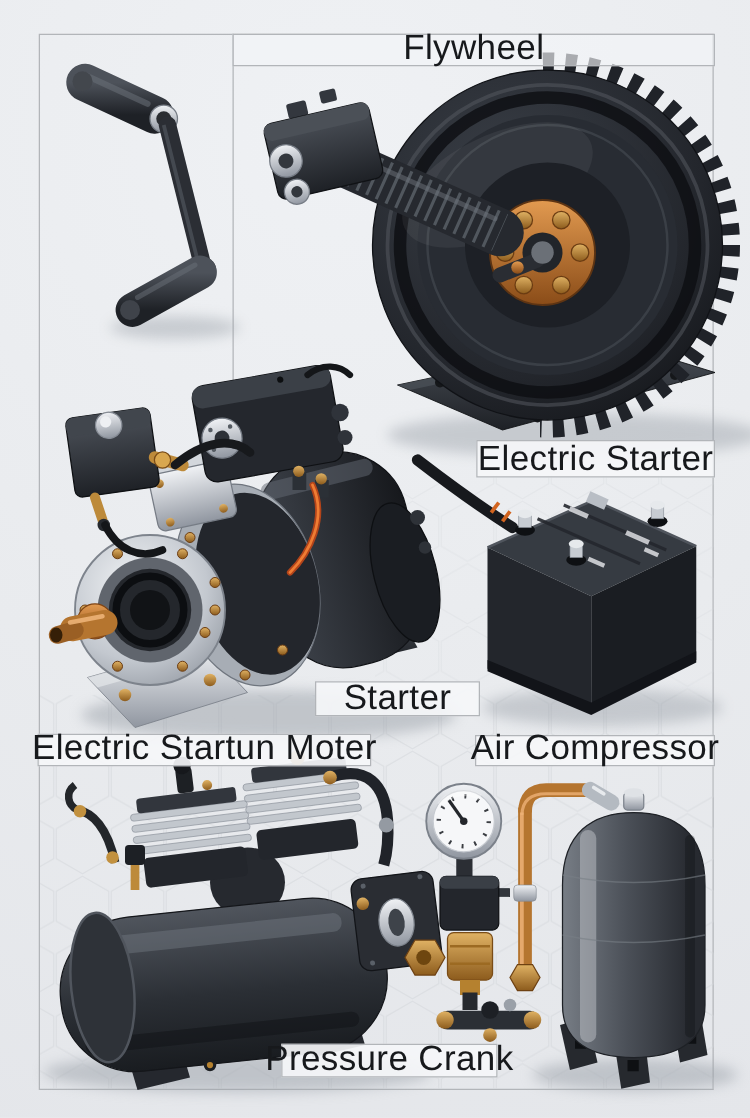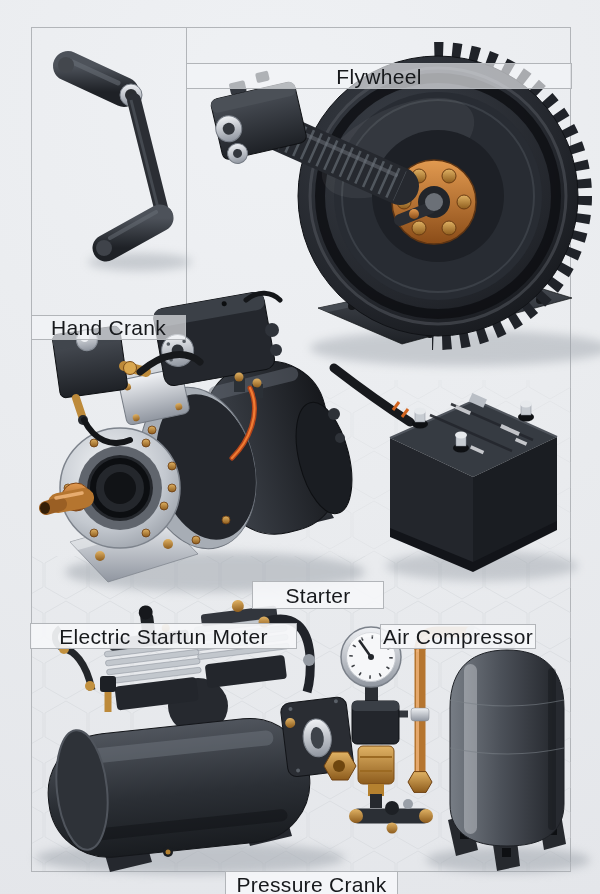--- a/index.html
+++ b/index.html
@@ -7,30 +7,30 @@
     position:relative;width:600px;height:894px;overflow:hidden;
     background:radial-gradient(circle at 45% 12%, #eff1f4 0%, #e9ebee 55%, #e4e6ea 100%);
     font-family:"Liberation Sans",sans-serif;
   }
   .frame{position:absolute;left:31px;top:27px;width:540px;height:845px;
     border:1px solid #b2b5b9;box-sizing:border-box;z-index:1;}
   .vline{position:absolute;left:186px;top:27px;width:1px;height:277px;background:#b2b5b9;z-index:1;}
   .scene{position:absolute;left:0;top:0;width:600px;height:894px;z-index:2;}
   .label{
     position:absolute;box-sizing:border-box;border:1px solid #b2b5b9;
-    display:flex;align-items:center;justify-content:center;
-    font-size:21px;line-height:1;color:#17191c;letter-spacing:.3px;
-    background:rgba(245,246,248,0.92);z-index:3;white-space:nowrap;margin-top:36px;
+    display:flex;align-items:flex-end;justify-content:center;
+    font-size:28px;line-height:1;color:#17191c;letter-spacing:.3px;
+    background:rgba(245,246,248,0.92);z-index:3;white-space:nowrap;
   }
   #lbl-flywheel{left:186px;top:27px;width:386px;height:26px;background:rgba(243,245,247,0.65);}
   #lbl-hand-crank{left:31px;top:279px;width:155px;height:25px;background:rgba(243,245,247,0.65);}
   #lbl-electric-starter{left:381px;top:352px;width:191px;height:30px;}
   #lbl-battery{left:252px;top:545px;width:132px;height:28px;}
   #lbl-starter-motor{left:30px;top:587px;width:267px;height:26px;}
-  #lbl-air-compressor{left:380px;top:588px;width:156px;height:25px;}
+  #lbl-air-compressor{left:380px;top:588px;width:192px;height:25px;}
   #lbl-pressure-vessel{left:225px;top:835px;width:173px;height:27px;}
 </style>
 </head>
 <body>
 
 <div class="canvas">
 
   <div class="frame"></div>
   <div class="vline"></div>
 
@@ -393,22 +393,22 @@
       <rect x="464" y="664" width="13" height="170" rx="6.5" fill="#d6dade" opacity="0.4"></rect>
       <rect x="548" y="668" width="8" height="162" rx="4" fill="#0e1013" opacity="0.35"></rect>
       <path d="M450,748 Q507,760 564,748" fill="none" stroke="#787e86" stroke-width="1.2" opacity="0.6"></path>
       <path d="M450,700 Q507,712 564,700" fill="none" stroke="#787e86" stroke-width="1.2" opacity="0.6"></path>
     </g>
   </svg>
 
   <div class="label" id="lbl-flywheel">
     <span>Flywheel</span>
   </div>
-  <div class="label" id="lbl-hand-crank">
-    <span>Hand Crank</span>
+  <div class="label" id="lbl-electric-starter">
+    <span>Electric Starter</span>
   </div>
   <div class="label" id="lbl-battery">
     <span>Starter</span>
   </div>
   <div class="label" id="lbl-starter-motor">
     <span>Electric Startun Moter</span>
   </div>
   <div class="label" id="lbl-air-compressor">
     <span>Air Compressor</span>
   </div>

